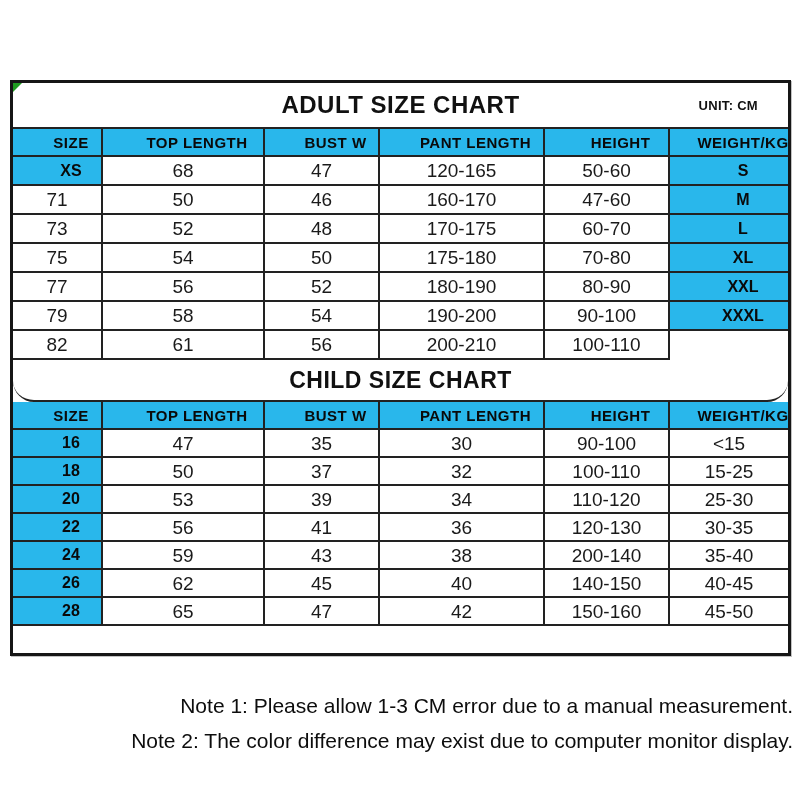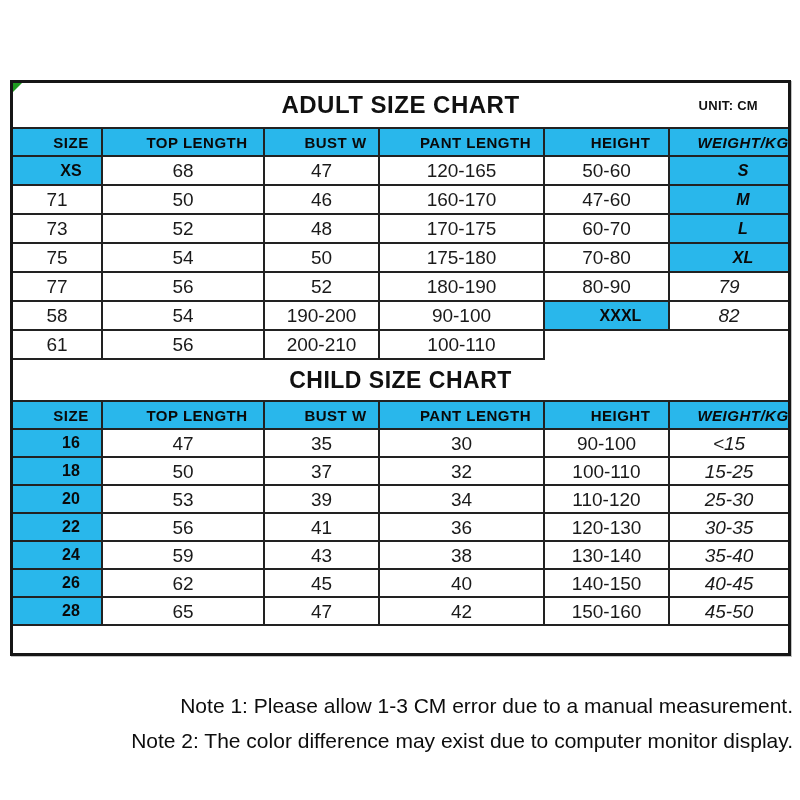--- a/index.html
+++ b/index.html
@@ -39,21 +39,21 @@
   .title-row {
     position: relative;
     height: 44px;
     box-sizing: content-box;
     border-bottom: 2px solid #222222;
     display: flex;
     align-items: center;
     justify-content: center;
     background: #ffffff;
   }
-  .title-row.child { height: 40px; }
+  .title-row.child { height: 40px; border-radius: 21px; }
   .chart-title {
     margin: 0;
     font-size: 24px;
     font-weight: 700;
     letter-spacing: 0.5px;
     color: #111111;
     text-align: right;
   }
   .title-row.child .chart-title { font-size: 23px; }
   .unit-label {
@@ -76,21 +76,21 @@
     border-bottom: 2px solid #222222;
     display: flex;
     align-items: center;
     justify-content: center;
     background: #ffffff;
     font-size: 19px;
     line-height: 1;
     color: #1a1a1a;
     overflow: hidden;
   }
-  .cell:nth-child(6n) { border-right: none; font-style: italic; }
+  .cell:nth-child(6n) { border-right: none; }
   .cell.header {
     height: 28px;
     background: var(--header-fill, #29b7eb);
     font-size: 15px;
     font-weight: 700;
     letter-spacing: 0.5px;
     color: #0a0a0a;
     padding-left: 28px;
   }
   .cell.size-col {
@@ -163,20 +163,21 @@
           <div class="cell">54</div>
           <div class="cell">50</div>
           <div class="cell">175-180</div>
           <div class="cell">70-80</div>
           <div class="cell size-col">XL</div>
           <div class="cell">77</div>
           <div class="cell">56</div>
           <div class="cell">52</div>
           <div class="cell">180-190</div>
           <div class="cell">80-90</div>
+          <div class="cell size-col">XXL</div>
           <div class="cell">79</div>
           <div class="cell">58</div>
           <div class="cell">54</div>
           <div class="cell">190-200</div>
           <div class="cell">90-100</div>
           <div class="cell size-col">XXXL</div>
           <div class="cell">82</div>
           <div class="cell">61</div>
           <div class="cell">56</div>
           <div class="cell">200-210</div>
@@ -216,21 +217,21 @@
           <div class="cell size-col">22</div>
           <div class="cell">56</div>
           <div class="cell">41</div>
           <div class="cell">36</div>
           <div class="cell">120-130</div>
           <div class="cell">30-35</div>
           <div class="cell size-col">24</div>
           <div class="cell">59</div>
           <div class="cell">43</div>
           <div class="cell">38</div>
-          <div class="cell">130-140</div>
+          <div class="cell">200-140</div>
           <div class="cell">35-40</div>
           <div class="cell size-col">26</div>
           <div class="cell">62</div>
           <div class="cell">45</div>
           <div class="cell">40</div>
           <div class="cell">140-150</div>
           <div class="cell">40-45</div>
           <div class="cell size-col">28</div>
           <div class="cell">65</div>
           <div class="cell">47</div>

